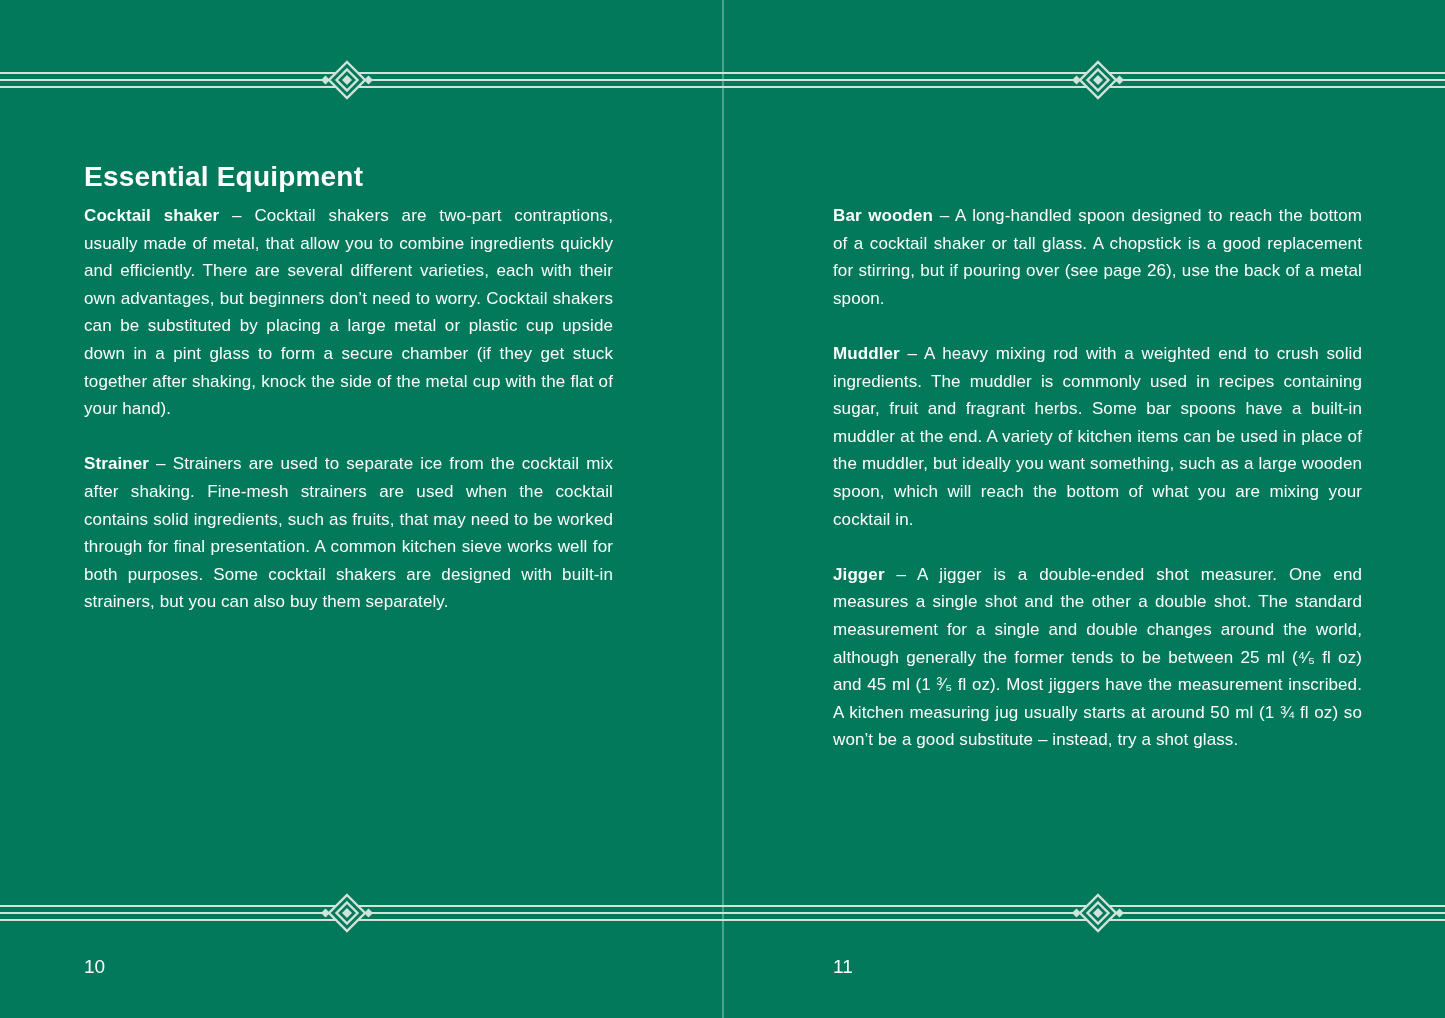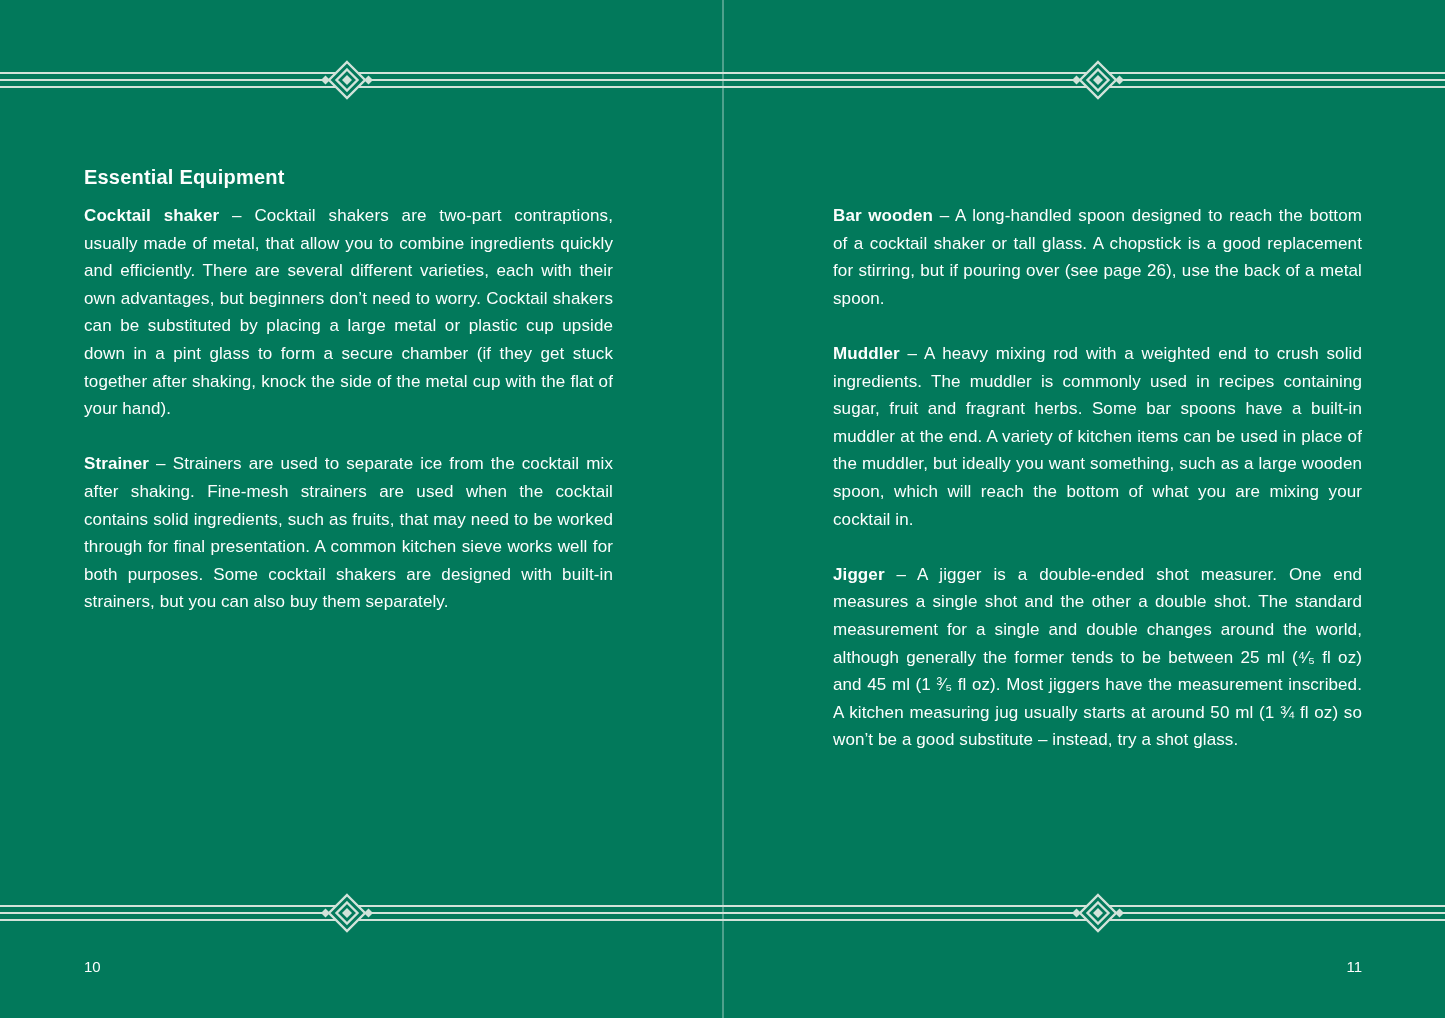--- a/index.html
+++ b/index.html
@@ -39,43 +39,43 @@
   .orn-top-right{left:1070px;top:52px;}
   .orn-bottom-left{left:319px;top:885px;}
   .orn-bottom-right{left:1070px;top:885px;}
 
   
   .col{position:absolute;width:529px;}
   .col-left{left:84px;top:160px;}
   .col-right{left:833px;top:202px;}
 
   .page-heading{
-    font-size:20px;
+    font-size:28px;
     line-height:34px;
     font-weight:600;
     letter-spacing:0.2px;
     margin-bottom:8px;
   }
   .para{
     font-size:17px;
     line-height:27.6px;
     letter-spacing:0.1px;
     text-align:justify;
     margin-bottom:27.6px;
   }
   .para:last-child{margin-bottom:0;}
   .term{font-weight:700;}
 
   .folio{
     position:absolute;top:956px;
-    font-size:15px;line-height:22px;
+    font-size:19px;line-height:22px;
     width:529px;
   }
   .folio-left{left:84px;text-align:left;}
-  .folio-right{left:833px;text-align:right;}
+  .folio-right{left:833px;}
 </style>
 </head>
 <body>
 
 <svg id="orn-def" width="0" height="0" style="position:absolute">
   <defs>
     <g id="diamond-ornament">
       <polygon points="0,-18 18,0 0,18 -18,0" fill="var(--bg)" stroke="var(--pale)" stroke-width="2.4"></polygon>
       <polygon points="0,-10.5 10.5,0 0,10.5 -10.5,0" fill="none" stroke="var(--pale)" stroke-width="2.4"></polygon>
       <polygon points="0,-5 5,0 0,5 -5,0" fill="var(--pale)"></polygon>

